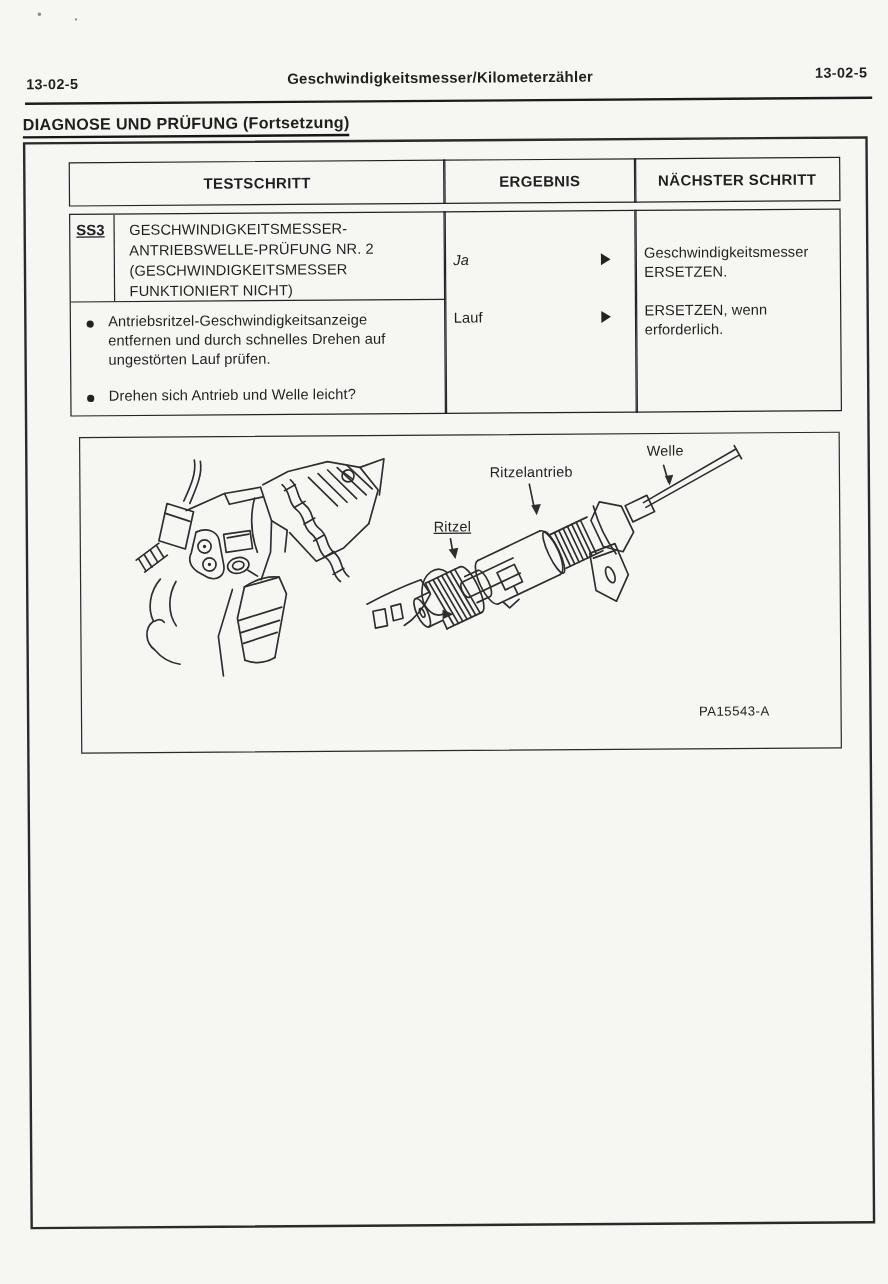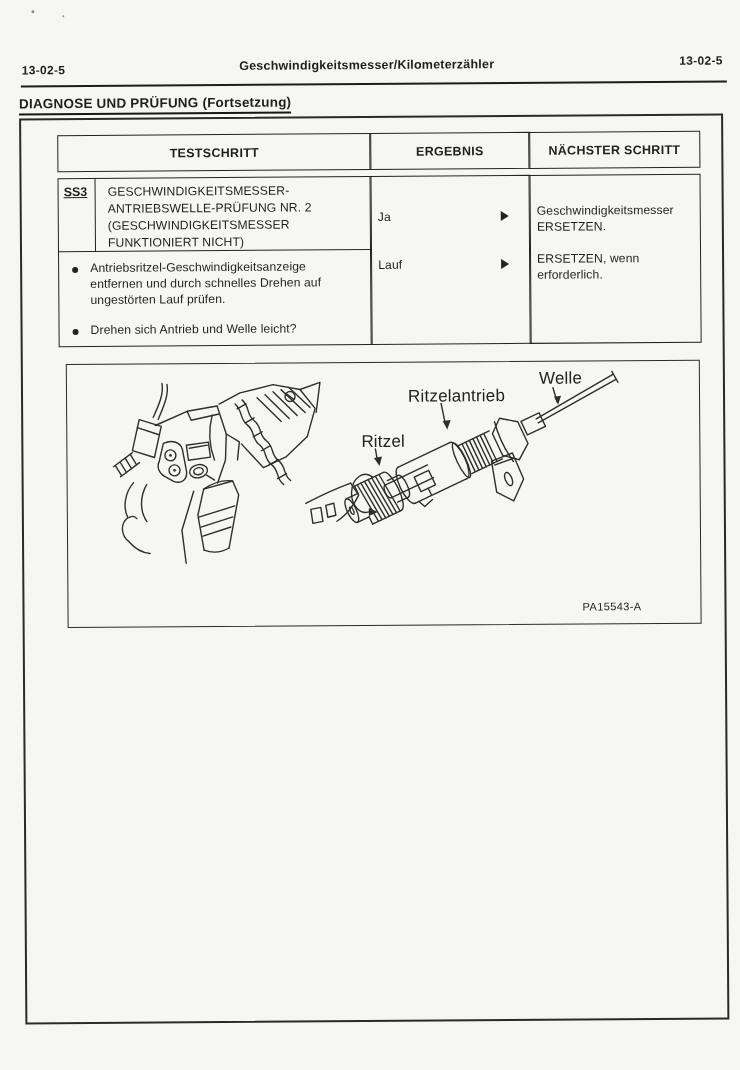--- a/index.html
+++ b/index.html
@@ -33,21 +33,21 @@
   .hline{box-sizing:border-box;border-bottom:1.6px solid #232323;}
 
   .t-step-id{font-size:12.5px;font-weight:bold;}
   .t-body{font-size:12.2px;line-height:16.9px;letter-spacing:.1px;}
   .t-body-sm{font-size:12.2px;line-height:15.9px;letter-spacing:.1px;}
   .bullet-dot{width:6px;height:6px;border-radius:50%;background:#222;}
   .tri{width:0;height:0;border-left:8px solid #222;border-top:5px solid transparent;border-bottom:5px solid transparent;}
 
   
   .fig-box{left:67px;top:362px;width:634px;height:264px;border:1.6px solid #2a2a2a;box-sizing:border-box;}
-  .fig-label{position:absolute;font-size:17px;letter-spacing:.2px;color:#222;}
+  .fig-label{position:absolute;font-size:12px;letter-spacing:.2px;color:#222;}
   .fig-id{position:absolute;font-size:11px;letter-spacing:.4px;color:#222;}
   svg{display:block;}
 </style>
 </head>
 <body>
 
 <div class="sheet">
 
   <div class="speck" style="left:35px;top:8px;width:3px;height:3px;"></div>
   <div class="speck" style="left:66px;top:13px;width:2px;height:2px;"></div>
@@ -73,21 +73,21 @@
 
   <div class="abs t-step-id" style="left:66px;top:183px;text-decoration:underline;">SS3</div>
   <div class="abs t-body" style="left:110px;top:182px;width:252px;">GESCHWINDIGKEITSMESSER-ANTRIEBSWELLE-PRÜFUNG NR. 2 (GESCHWINDIGKEITSMESSER FUNKTIONIERT NICHT)</div>
 
   <div class="abs bullet-dot" style="left:74px;top:265px;"></div>
   <div class="abs t-body-sm" style="left:92px;top:259px;width:240px;">Antriebsritzel-Geschwindigkeitsanzeige entfernen und durch schnelles Drehen auf ungestörten Lauf prüfen.</div>
 
   <div class="abs bullet-dot" style="left:74px;top:327px;"></div>
   <div class="abs t-body-sm" style="left:92px;top:321px;width:260px;">Drehen sich Antrieb und Welle leicht?</div>
 
-  <div class="abs t-body" style="left:380px;top:209px;">Ja</div>
+  <div class="abs t-body" style="left:380px;top:209px;font-style:italic;">Ja</div>
   <div class="abs tri" style="left:503px;top:212px;"></div>
   <div class="abs t-body" style="left:380px;top:257px;">Lauf</div>
   <div class="abs tri" style="left:503px;top:260px;"></div>
 
   <div class="abs t-body-sm" style="left:539px;top:253px;width:152px;">ERSETZEN, wenn erforderlich.</div>
   <div class="abs t-body-sm" style="left:539px;top:205px;width:158px;">Geschwindigkeitsmesser ERSETZEN.</div>
 
   <div class="abs fig-box">
 
     <svg width="634" height="264" viewBox="0 0 634 264">
@@ -192,17 +192,17 @@
           <path d="M374 41 L378 61"></path>
           <polygon points="380,67 375.5,58.5 383.5,57.5" fill="#2e2e2e" stroke="none"></polygon>
           <path d="M308 86 L310 98"></path>
           <polygon points="312,103 306.5,95 314.5,93.5" fill="#2e2e2e" stroke="none"></polygon>
         </g>
       </g>
     </svg>
 
     <span class="fig-label" style="left:472px;top:7px;">Welle</span>
     <span class="fig-label" style="left:341px;top:24px;">Ritzelantrieb</span>
-    <span class="fig-label" style="left:294px;top:69px;">Ritzel</span>
-    <span class="fig-id" style="left:514px;top:239px;">PA15543-A</span>
+    <span class="fig-label" style="left:294px;top:69px;text-decoration:underline;">Ritzel</span>
+    <span class="fig-id" style="left:514px;top:226px;">PA15543-A</span>
   </div>
 
 </div>
 
 </body></html>

